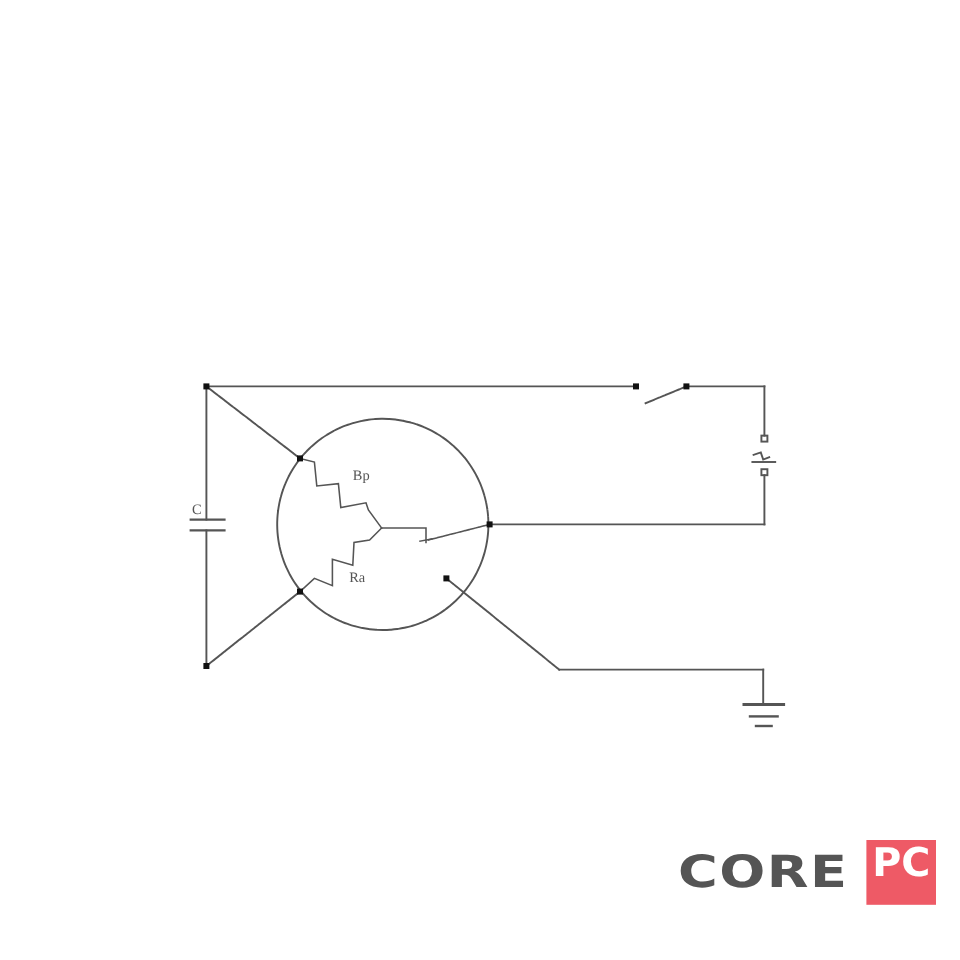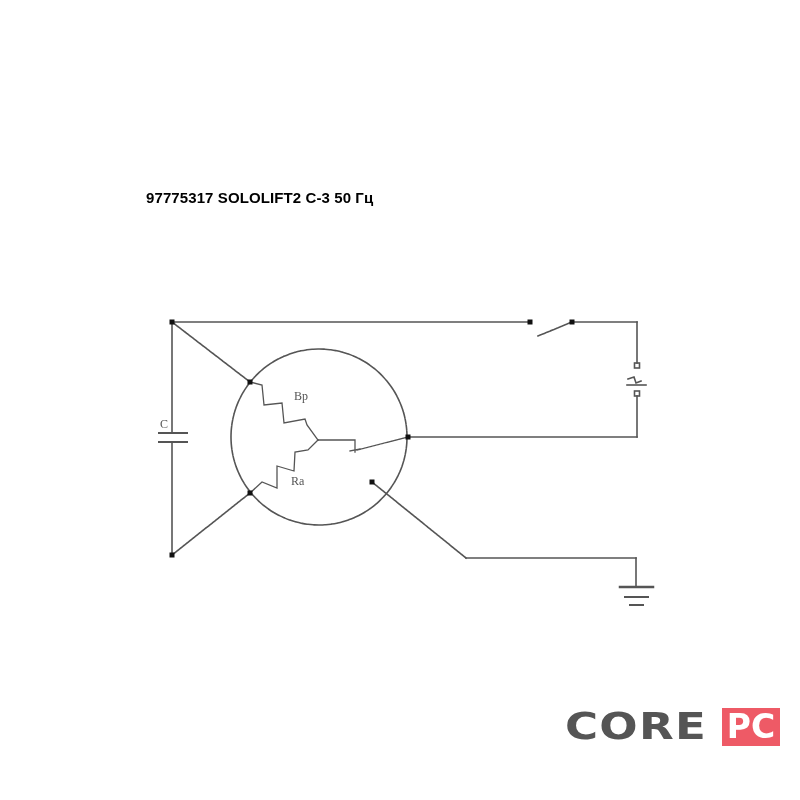--- a/index.html
+++ b/index.html
@@ -13,30 +13,29 @@
     .lbl { font-family: "Liberation Serif", serif; font-size: 12px; fill: #555555; }
     .logo { position: absolute; left: 565px; top: 708px; height: 38px; display: flex; align-items: center; }
     .logo-core {
       font-family: "DejaVu Sans", sans-serif; font-weight: bold; font-size: 37px;
       color: #555555; letter-spacing: 1px; line-height: 38px; transform: scaleX(1.22); transform-origin: left center;
       display: inline-block; width: 157px;
     }
     .logo-pc {
       display: inline-block; background: #ee5a66; color: #ffffff;
       font-family: "DejaVu Sans", sans-serif; font-weight: bold; font-size: 33px;
-      height: 38px; line-height: 38px; width: 58px; margin-left: 0px; text-align: center;
+      height: 54px; line-height: 38px; width: 58px; margin-left: 0px; text-align: center;
       letter-spacing: 0px;
     }
   </style>
 </head>
 <body>
 
 <div class="page">
 
-  <div class="title">97775317 SOLOLIFT2 C-3 50 Гц</div>
 
   <svg class="schem" width="800" height="800" viewBox="0 0 800 800">
     <g stroke="#555555" stroke-width="1.6" fill="none" stroke-linecap="square">
 
       <line x1="172" y1="322" x2="530" y2="322"></line>
 
       <line x1="538" y1="336" x2="572" y2="322" stroke-dasharray="3,1.5"></line>
       <line x1="572" y1="322" x2="637" y2="322"></line>
       <line x1="637" y1="322" x2="637" y2="363"></line>
 

